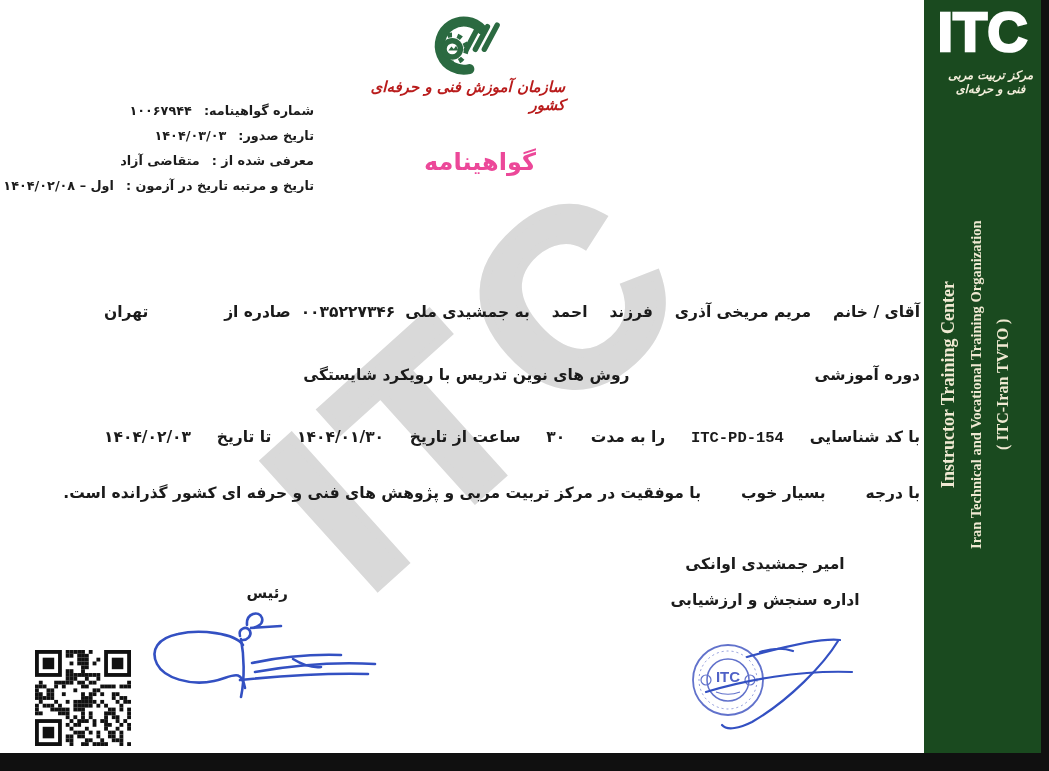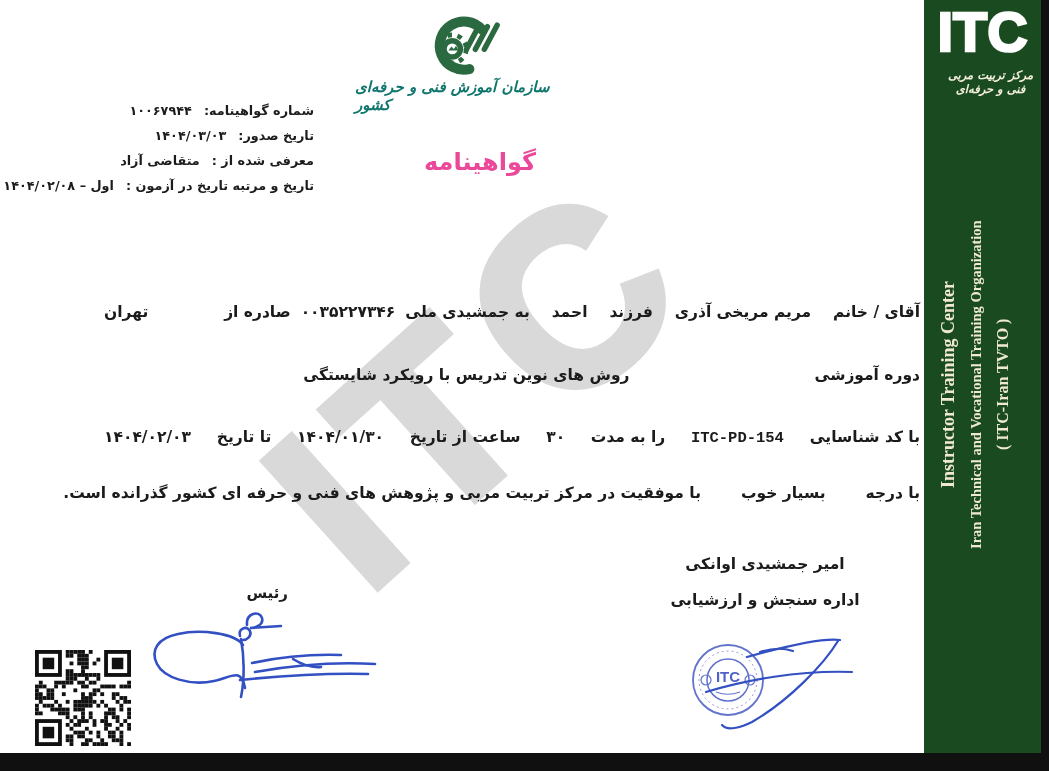--- a/index.html
+++ b/index.html
@@ -26,22 +26,22 @@
   
   .meta-block{
     position:absolute;top:98px;left:14px;width:300px;
     direction:rtl;font-size:12.8px;font-weight:bold;line-height:25px;
   }
   .meta-row{display:flex;column-gap:12px;white-space:nowrap;}
 
   
   .org-logo{position:absolute;left:405px;top:10px;width:110px;height:70px;}
   .org-name{
-    position:absolute;left:355px;top:78px;width:210px;text-align:left;
-    direction:rtl;color:#0f766e;font-weight:bold;font-style:italic;
+    position:absolute;left:355px;top:78px;width:210px;text-align:right;
+    direction:rtl;color:#b91c1c;font-weight:bold;font-style:italic;
     font-family:"DejaVu Serif",serif;font-size:15px;
   }
   .cert-title{
     position:absolute;left:30px;top:148px;width:900px;text-align:center;
     direction:rtl;font-size:24px;font-weight:bold;letter-spacing:1px;color:#ec4899;
   }
 
   
   .row{
     position:absolute;right:129px;direction:rtl;display:flex;align-items:baseline;

